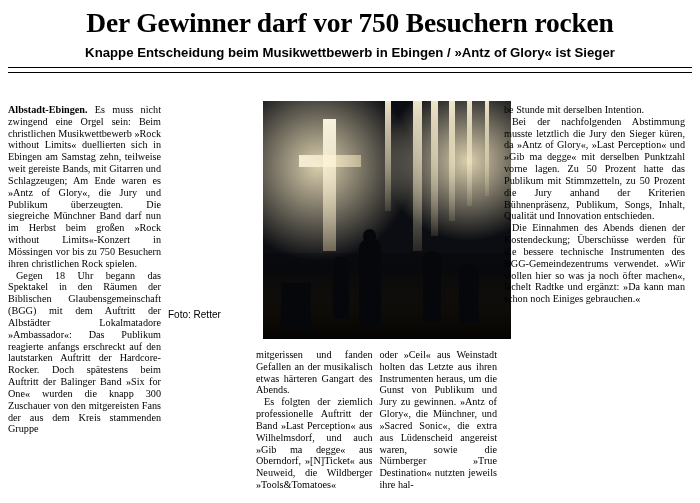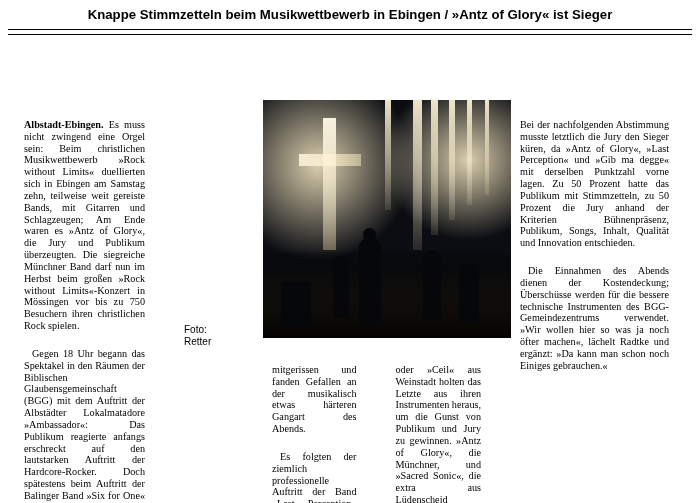--- a/index.html
+++ b/index.html
@@ -66,21 +66,21 @@
   .col {
     box-sizing: border-box;
     font-size: 10.2px;
     line-height: 1.16;
     text-align: justify;
     hyphens: auto;
     -webkit-hyphens: auto;
     overflow: hidden;
   }
   .col p {
-    margin: 16px;
+    margin: 0;
     text-indent: 0;
   }
   .col p + p {
     text-indent: 8px;
   }
   .col-1 { width: 160px; padding-right: 7px; }
   .col-2 { width: 88px; padding-right: 7px; }
   .col-3 { width: 248px; padding-right: 7px; position: relative; }
   .col-4 { width: 181px; }
   .lead-bold {
@@ -134,22 +134,23 @@
     position: absolute;
     left: 0; bottom: 0; width: 248px; height: 86px;
     background: linear-gradient(to top, rgba(0,0,0,0.95), rgba(0,0,0,0.2));
   }
 </style>
 </head>
 <body>
 
 <div class="page">
 
-
-  <div class="subhead">Knappe Stimmzetteln beim Musikwettbewerb in Ebingen / »Antz of Glory« ist Sieger</div>
+  <div class="headline">Der Gewinner darf vor 750 Besuchern rocken</div>
+
+  <div class="subhead">Knappe Entscheidung beim Musikwettbewerb in Ebingen / »Antz of Glory« ist Sieger</div>
 
   <hr class="rule">
 
 
   <hr class="byline-rule">
 
   <div class="photo">
     <div class="glow" style="left:-40px; top:-30px; width:190px; height:190px;"></div>
     <div class="glow" style="left:120px; top:-20px; width:170px; height:160px;"></div>
     <div class="cross-v"></div>
@@ -189,18 +190,19 @@
           <p>mitgerissen und fanden Gefallen an der musikalisch etwas härteren Gangart des Abends.</p>
           <p>Es folgten der ziemlich professionelle Auftritt der Band »Last Perception« aus Wilhelmsdorf, und auch »Gib ma degge« aus Oberndorf, »[N]Ticket« aus Neuweid, die Wildberger »Tools&amp;Tomatoes«</p>
         </div>
         <div style="width:121px;">
           <p>oder »Ceil« aus Weinstadt holten das Letzte aus ihren Instrumenten heraus, um die Gunst von Publikum und Jury zu gewinnen. »Antz of Glory«, die Münchner, und »Sacred Sonic«, die extra aus Lüdenscheid angereist waren, sowie die Nürnberger »True Destination« nutzten jeweils ihre hal-</p>
         </div>
       </div>
     </div>
 
     <div class="col col-4">
+      <p>be Stunde mit derselben Intention.</p>
       <p>Bei der nachfolgenden Abstimmung musste letztlich die Jury den Sieger küren, da »Antz of Glory«, »Last Perception« und »Gib ma degge« mit derselben Punktzahl vorne lagen. Zu 50 Prozent hatte das Publikum mit Stimmzetteln, zu 50 Prozent die Jury anhand der Kriterien Bühnenpräsenz, Publikum, Songs, Inhalt, Qualität und Innovation entschieden.</p>
       <p>Die Einnahmen des Abends dienen der Kostendeckung; Überschüsse werden für die bessere technische Instrumenten des BGG-Gemeindezentrums verwendet. »Wir wollen hier so was ja noch öfter machen«, lächelt Radtke und ergänzt: »Da kann man schon noch Einiges gebrauchen.«</p>
     </div>
 
   </div>
 </div>
 
 </body></html>

